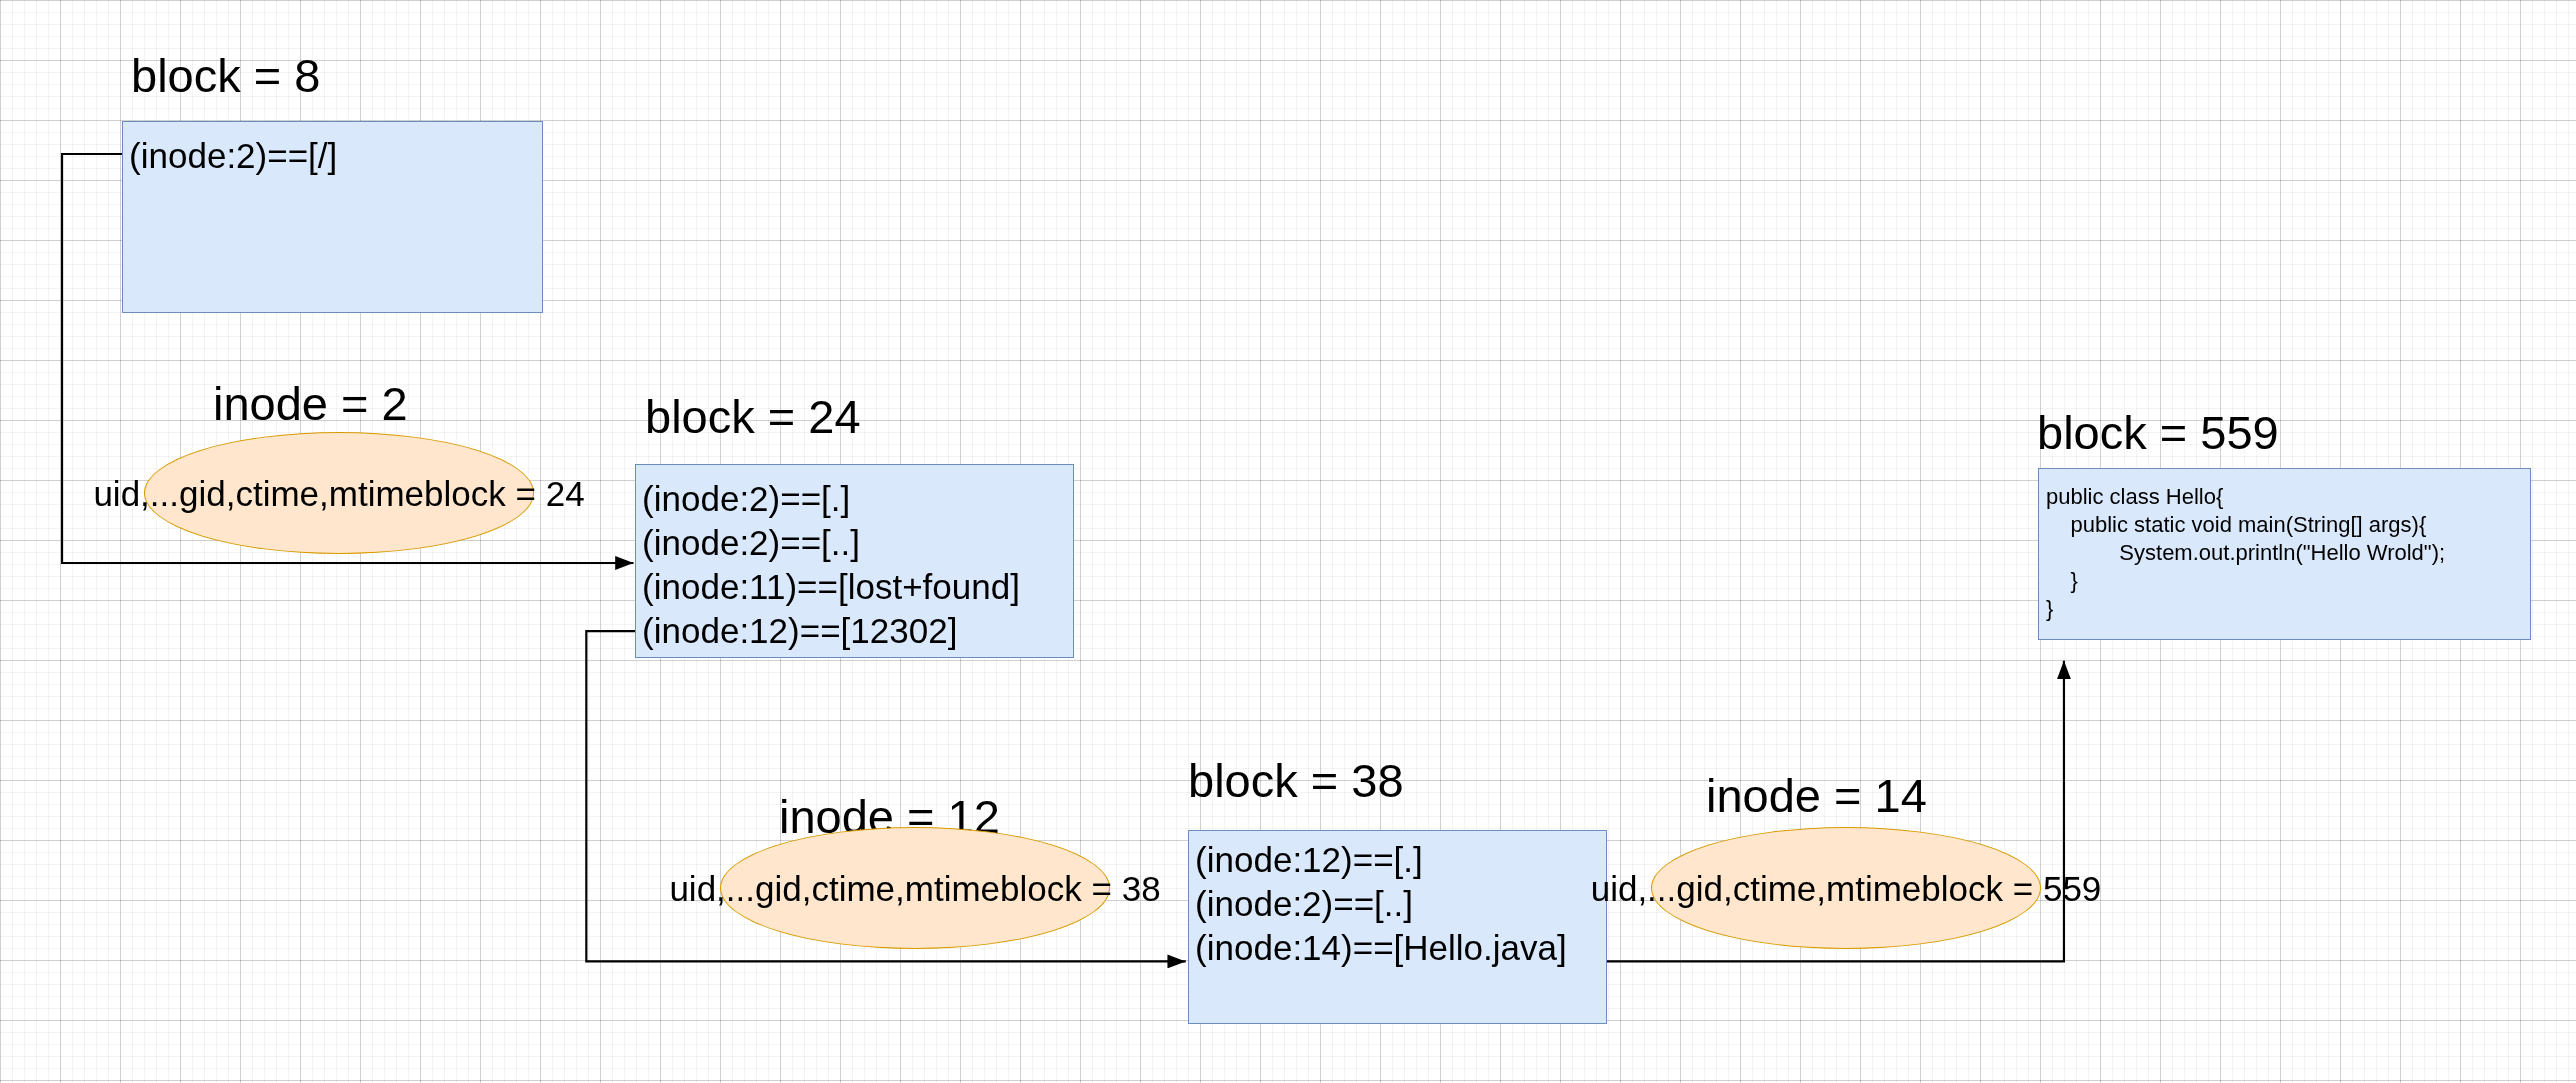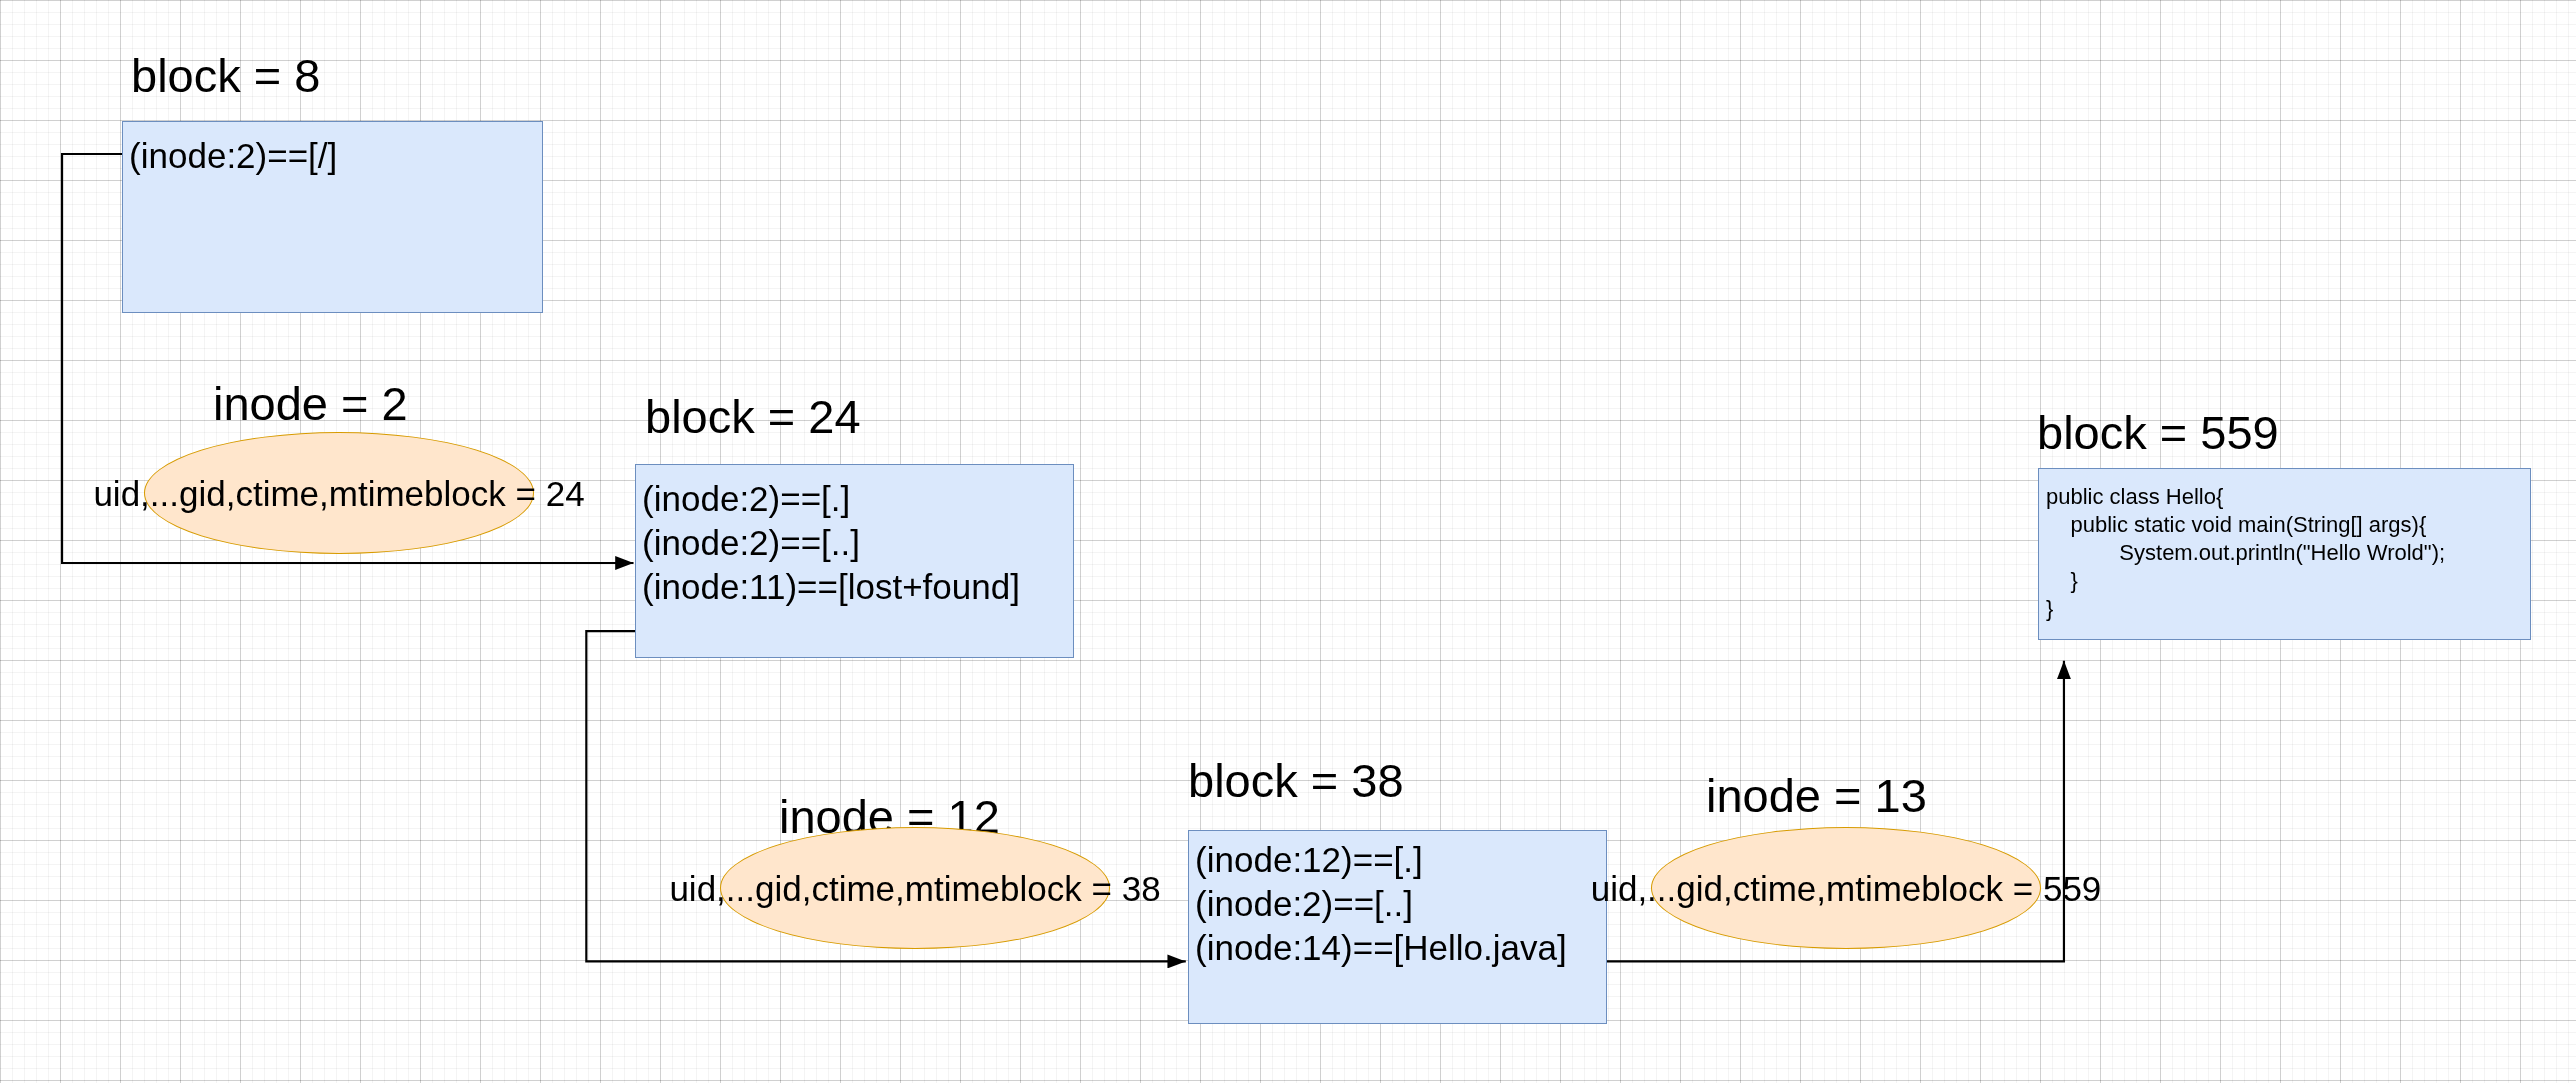--- a/index.html
+++ b/index.html
@@ -93,31 +93,32 @@
     <polyline points="140,176 71,176 71,644 725,644" fill="none" stroke="#000000" stroke-width="2.5" marker-end="url(#arrow)"></polyline>
     <polyline points="727,722 671,722 671,1100 1357,1100" fill="none" stroke="#000000" stroke-width="2.5" marker-end="url(#arrow)"></polyline>
     <polyline points="1838,1100 2362,1100 2362,756" fill="none" stroke="#000000" stroke-width="2.5" marker-end="url(#arrow)"></polyline>
   </svg>
 
   <div class="node-title t-block8">block = 8</div>
   <div class="node-title t-inode2">inode = 2</div>
   <div class="node-title t-block24">block = 24</div>
   <div class="node-title t-inode12">inode = 12</div>
   <div class="node-title t-block38">block = 38</div>
-  <div class="node-title t-inode14">inode = 13</div>
+  <div class="node-title t-inode14">inode = 14</div>
   <div class="node-title t-block559">block = 559</div>
 
   <div class="block-rect r-block8">
     <div class="shape-line">(inode:2)==[/]</div>
   </div>
 
   <div class="block-rect r-block24">
     <div class="shape-line">(inode:2)==[.]</div>
     <div class="shape-line">(inode:2)==[..]</div>
     <div class="shape-line">(inode:11)==[lost+found]</div>
+    <div class="shape-line">(inode:12)==[12302]</div>
   </div>
 
   <div class="block-rect r-block38">
     <div class="shape-line">(inode:12)==[.]</div>
     <div class="shape-line">(inode:2)==[..]</div>
     <div class="shape-line">(inode:14)==[Hello.java]</div>
   </div>
 
   <div class="block-rect r-block559">
     <div class="shape-line">public class Hello{</div>

